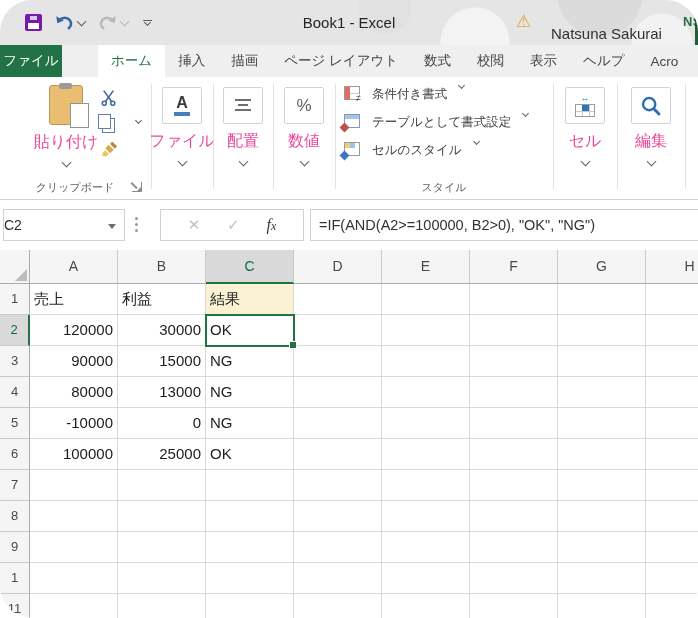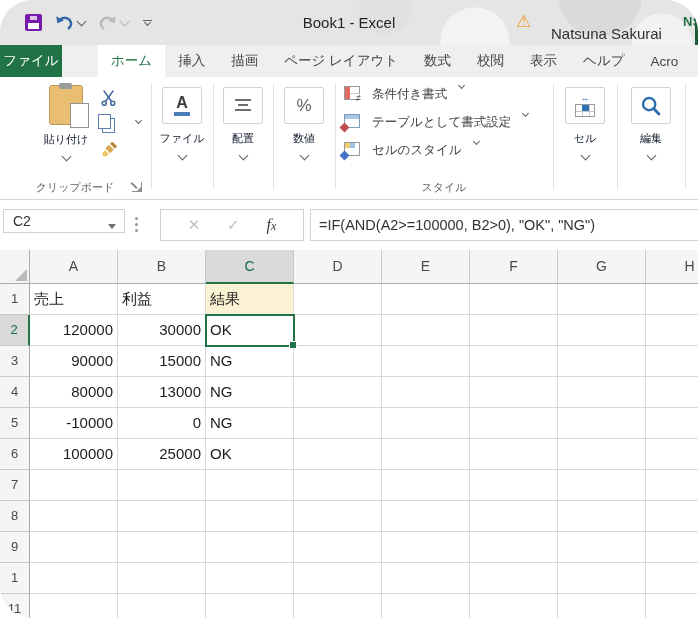--- a/index.html
+++ b/index.html
@@ -38,21 +38,21 @@
   .tabstrip{display:flex;align-items:stretch;margin-left:8px;}
   .rtab{padding:0 13px;display:flex;align-items:center;font-size:13.5px;color:#444;white-space:nowrap;flex:none;}
   .rtab.active{background:#fff;color:#217346;margin-left:28px;}
 
   
   .ribbon{position:absolute;top:77px;left:0;width:698px;height:123px;background:#fff;border-bottom:1px solid #d4d4d4;box-sizing:border-box;}
   .gsep{position:absolute;top:7px;bottom:10px;width:1px;background:#e2e2e2;}
   .glabel{position:absolute;bottom:5px;left:0;width:100%;text-align:center;font-size:11px;color:#5f5f5f;}
   .vgroup{position:absolute;top:0;display:flex;flex-direction:column;align-items:center;padding-top:10px;}
   .icon-box{width:40px;height:37px;border:1px solid #d2d2d2;border-radius:2px;background:#fff;display:flex;align-items:center;justify-content:center;box-sizing:border-box;}
-  .vg-label{margin-top:7px;font-size:11px;color:#0f172a;white-space:nowrap;}
+  .vg-label{margin-top:7px;font-size:16px;color:#ec4899;white-space:nowrap;}
   .vg-chev{margin-top:6px;}
 
   
   .grp-clipboard{position:absolute;left:0;top:0;width:150px;height:123px;}
   .paste-btn{position:absolute;left:26px;top:8px;width:80px;display:flex;flex-direction:column;align-items:center;}
   .clipboard-icon{width:32px;height:38px;background:#e9bd72;border:1px solid #bd9754;border-radius:3px;position:relative;}
   .clipboard-icon::before{content:"";position:absolute;top:-3px;left:9px;width:13px;height:6px;background:#9b9b9b;border-radius:2px;}
   .clipboard-icon .page{position:absolute;right:-7px;bottom:-4px;width:17px;height:23px;background:#fff;border:1px solid #939393;}
   .clip-tools{position:absolute;left:100px;top:12px;display:flex;flex-direction:column;gap:9px;align-items:center;}
   .ic-copy{width:11px;height:13px;border:1.5px solid #5b7fae;background:#fff;position:relative;margin-top:3px;}
@@ -84,22 +84,22 @@
   .ic-cf{border:1px solid #999;background:linear-gradient(to bottom,transparent 0 6px,#cfcfcf 6px 7px,transparent 7px);}
   .ic-cf::before{content:"";position:absolute;left:0;top:0;width:5px;height:100%;background:#e26b62;}
   .ic-cf::after{content:"≠";position:absolute;right:-2px;bottom:-4px;font-size:9px;color:#333;background:#fff;line-height:9px;}
   .ic-ft{border:1px solid #7a9cc6;background:linear-gradient(to bottom,#aac4e4 0 4px,#fff 4px),linear-gradient(to bottom,transparent 0 8px,#d7e1ee 8px 9px,transparent 9px);}
   .ic-ft::after{content:"";position:absolute;left:-4px;bottom:-4px;width:7px;height:7px;background:#c0504d;transform:rotate(45deg);}
   .ic-cs{border:1px solid #9b9b9b;background:linear-gradient(to right,#f0cf6e 0 5px,#9cc3e5 5px 10px,#fff 10px) top/100% 5px no-repeat;}
   .ic-cs::after{content:"";position:absolute;left:-4px;bottom:-4px;width:7px;height:7px;background:#4472c4;transform:rotate(45deg);}
 
   
   .fbar{position:absolute;top:200px;left:0;width:698px;height:50px;background:#fff;}
-  .namebox{position:absolute;left:3px;top:9px;width:122px;height:24px;border:1px solid #d1d1d1;box-sizing:border-box;
-    display:flex;align-items:center;font-size:14px;color:#2f2f2f;padding-left:9px;}
+  .namebox{position:absolute;left:3px;top:9px;width:122px;height:32px;border:1px solid #d1d1d1;box-sizing:border-box;
+    display:flex;align-items:center;font-size:14px;color:#2f2f2f;}
   .namebox .dd{position:absolute;right:8px;top:14px;width:0;height:0;border-left:4px solid transparent;border-right:4px solid transparent;border-top:5px solid #6d6d6d;}
   .vdots{position:absolute;left:135px;top:17px;display:flex;flex-direction:column;gap:3px;}
   .vdots i{width:3px;height:3px;background:#9a9a9a;border-radius:50%;}
   .fxbox{position:absolute;left:160px;top:9px;width:144px;height:32px;border:1px solid #d1d1d1;box-sizing:border-box;
     display:flex;align-items:center;justify-content:space-evenly;}
   .btn-cancel{color:#c0c0c0;font-size:15px;}
   .btn-enter{color:#c0c0c0;font-size:15px;}
   .btn-fx{font-family:"Liberation Serif","DejaVu Serif",serif;font-style:italic;color:#3a3a3a;font-size:16px;}
   .btn-fx span{font-size:12px;}
   .formula-field{position:absolute;left:310px;top:9px;width:390px;height:32px;border:1px solid #d1d1d1;box-sizing:border-box;

